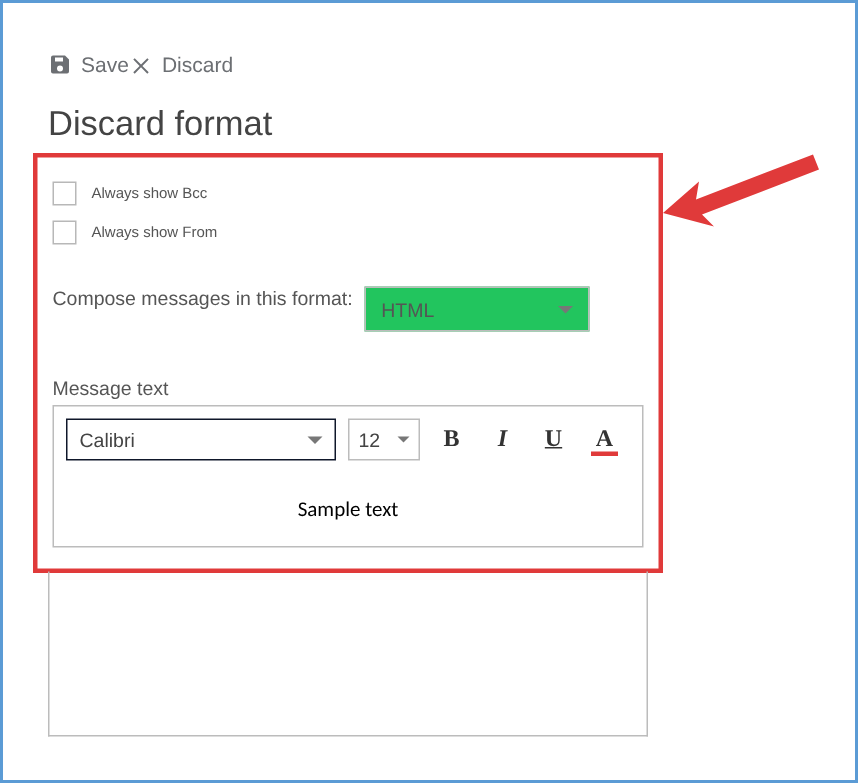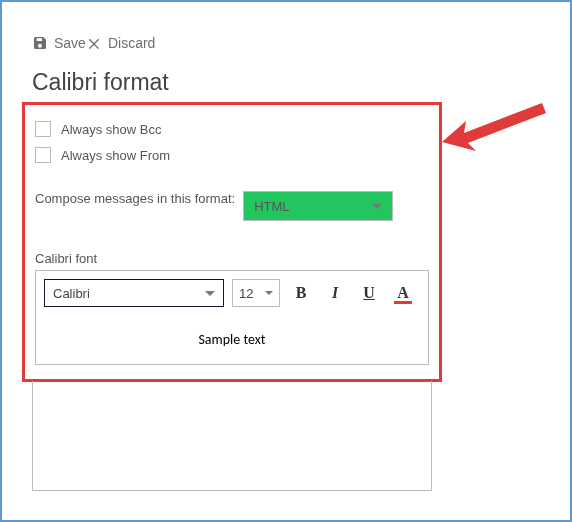--- a/index.html
+++ b/index.html
@@ -38,21 +38,21 @@
     border: 3px solid #e03a3a;
     padding: 10px 10px 14px 10px;
     margin-left: -10px;
     width: 420px;
   }
   .checkrow {
     display: flex;
     align-items: center;
     gap: 10px;
     margin: 6px 0 10px 0;
-    font-size: 13px;
+    font-size: 10px;
     color: #555;
   }
   .checkbox {
     width: 16px; height: 16px;
     border: 1px solid #b8b8b8;
     background: #fff;
   }
   .compose-row {
     display: flex;
     align-items: flex-start;
@@ -175,21 +175,21 @@
     <span>Save</span>
   </div>
   <div class="toolbtn">
     <svg viewBox="0 0 24 24">
         <path d="M18.3 5.71 12 12.01l-6.3-6.3-1.41 1.41 6.3 6.3-6.3 6.3 1.41 1.41 6.3-6.3 6.3 6.3 1.41-1.41-6.3-6.3 6.3-6.3z"></path>
       </svg>
     <span>Discard</span>
   </div>
 </div>
 
-<h1 class="page-title">Calibri format</h1>
+<h1 class="page-title">Discard format</h1>
 
 <div class="highlight-box">
 
   <div class="checkrow">
     <div class="checkbox"></div>
     <span>Always show Bcc</span>
   </div>
 
   <div class="checkrow">
     <div class="checkbox"></div>
@@ -197,21 +197,21 @@
   </div>
 
   <div class="compose-row">
     <span>Compose messages in this format:</span>
     <div class="select">
       <span>HTML</span>
       <span class="caret"></span>
     </div>
   </div>
 
-  <div class="section-label">Calibri font</div>
+  <div class="section-label">Message text</div>
 
   <div class="font-area">
     <div class="font-toolbar">
       <div class="font-select">
         <span>Calibri</span>
         <span class="caret"></span>
       </div>
       <div class="size-select">
         <span>12</span>
         <span class="caret"></span>

